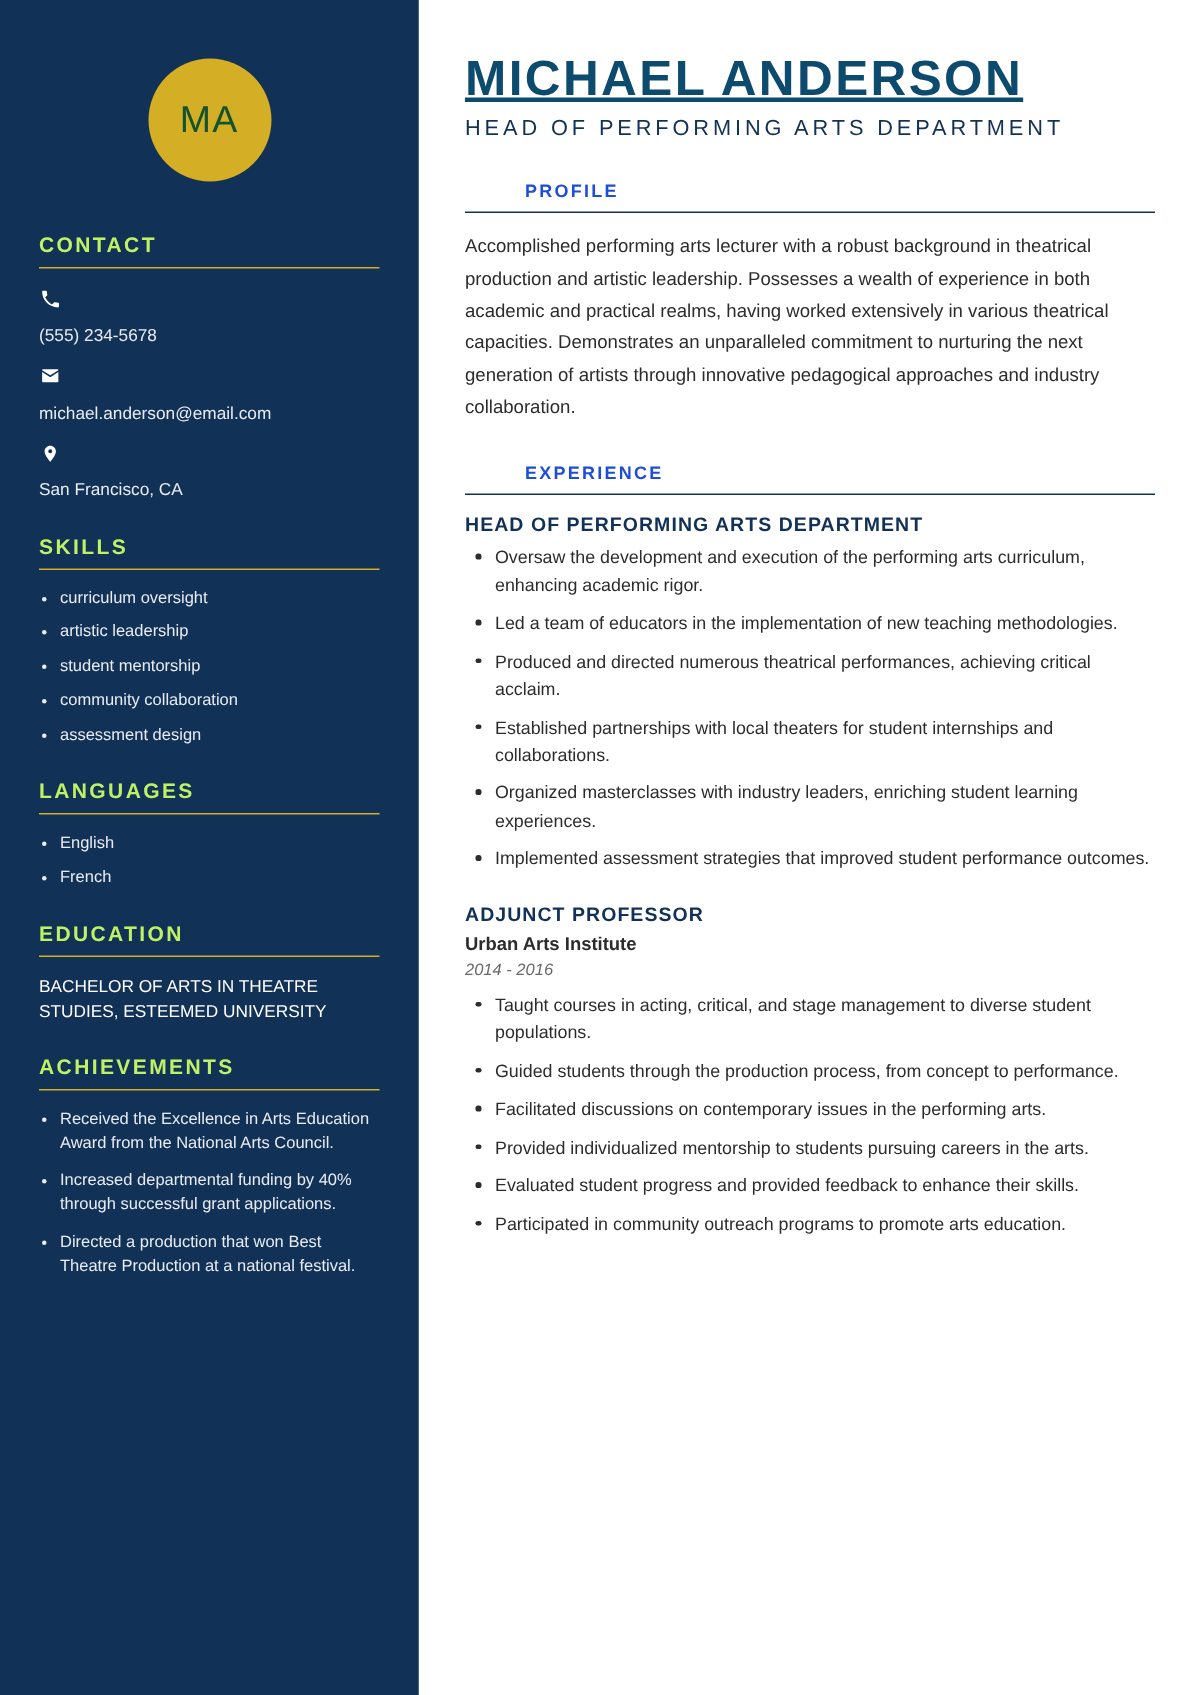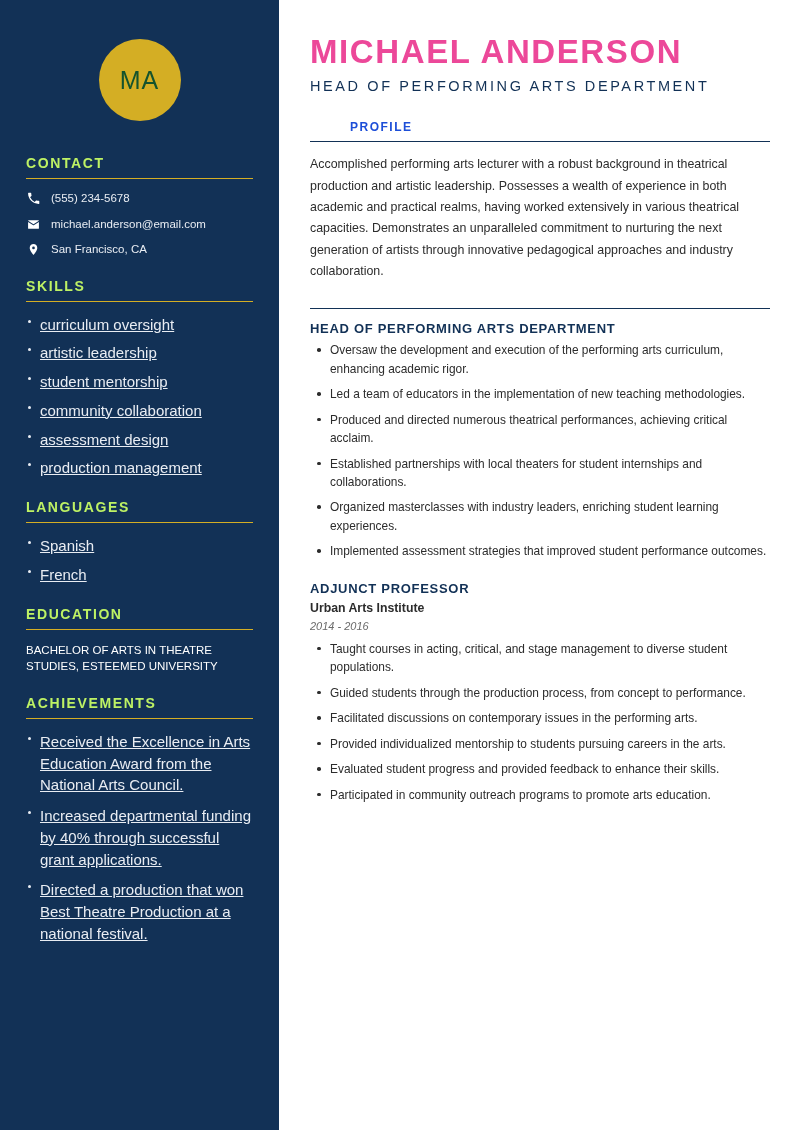--- a/index.html
+++ b/index.html
@@ -64,43 +64,43 @@
     margin-bottom: 12px;
   }
   .contact-row {
     display: flex;
     align-items: flex-start;
     gap: 11px;
     margin-bottom: 10px;
     font-size: 11.5px;
     color: #e9edf3;
     line-height: 1.35;
+    flex-direction: column;
   }
   .contact-icon {
     width: 14px;
     flex: 0 0 14px;
     display: flex;
     justify-content: center;
     align-items: center;
     color: #ffffff;
     margin-top: 1px;
   }
   .contact-icon svg { display: block; }
   ul.side-list {
     list-style: none;
     margin: 0; padding: 0;
   }
   ul.side-list li {
     position: relative;
     padding-left: 14px;
-    font-size: 15px;
+    font-size: 11px;
     color: #e9edf3;
     line-height: 1.45;
     margin-bottom: 7px;
-    text-decoration: underline;
   }
   ul.side-list li::before {
     content: "";
     position: absolute;
     left: 2px; top: 6px;
     width: 3px; height: 3px;
     border-radius: 50%;
     background: #e9edf3;
   }
   .edu-title {
@@ -115,22 +115,23 @@
   .main {
     flex: 1;
     padding: 34px 30px 0 31px;
     background: #ffffff;
     color: #2c2c2c;
   }
   .name {
     font-size: 33px;
     font-weight: bold;
     letter-spacing: 1.6px;
-    color: #ec4899;
+    color: #0c4a6e;
     line-height: 1.1;
+    text-decoration: underline;
   }
   .job-title {
     font-size: 14.5px;
     letter-spacing: 2.6px;
     color: #123156;
     margin-top: 8px;
     margin-bottom: 26px;
   }
   .sec-head {
     font-size: 12px;
@@ -241,29 +242,28 @@
 
     <section class="side-section">
       <div class="side-head">SKILLS</div>
       <div class="side-rule"></div>
       <ul class="side-list">
         <li>curriculum oversight</li>
         <li>artistic leadership</li>
         <li>student mentorship</li>
         <li>community collaboration</li>
         <li>assessment design</li>
-        <li>production management</li>
       </ul>
     </section>
 
     <section class="side-section">
       <div class="side-head">LANGUAGES</div>
       <div class="side-rule"></div>
       <ul class="side-list">
-        <li>Spanish</li>
+        <li>English</li>
         <li>French</li>
       </ul>
     </section>
 
     <section class="side-section">
       <div class="side-head">EDUCATION</div>
       <div class="side-rule"></div>
       <div class="edu-title">BACHELOR OF ARTS IN THEATRE STUDIES, ESTEEMED UNIVERSITY</div>
     </section>
 
@@ -285,20 +285,21 @@
     <h1 class="name">MICHAEL ANDERSON</h1>
     <div class="job-title">HEAD OF PERFORMING ARTS DEPARTMENT</div>
 
     <section>
       <div class="sec-head">PROFILE</div>
       <div class="sec-rule"></div>
       <p class="profile-text">Accomplished performing arts lecturer with a robust background in theatrical production and artistic leadership. Possesses a wealth of experience in both academic and practical realms, having worked extensively in various theatrical capacities. Demonstrates an unparalleled commitment to nurturing the next generation of artists through innovative pedagogical approaches and industry collaboration.</p>
     </section>
 
     <section>
+      <div class="sec-head">EXPERIENCE</div>
       <div class="sec-rule"></div>
 
       <div class="job-block">
         <div class="job-role">HEAD OF PERFORMING ARTS DEPARTMENT</div>
         <ul class="job-list">
           <li>Oversaw the development and execution of the performing arts curriculum, enhancing academic rigor.</li>
           <li>Led a team of educators in the implementation of new teaching methodologies.</li>
           <li>Produced and directed numerous theatrical performances, achieving critical acclaim.</li>
           <li>Established partnerships with local theaters for student internships and collaborations.</li>
           <li>Organized masterclasses with industry leaders, enriching student learning experiences.</li>

